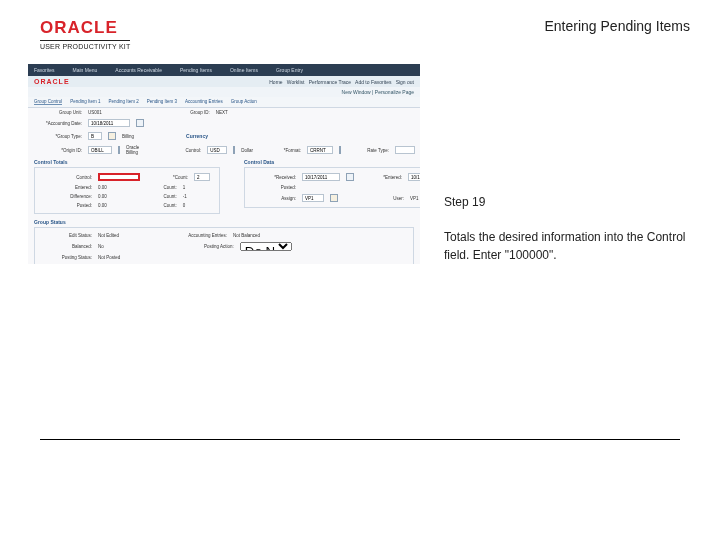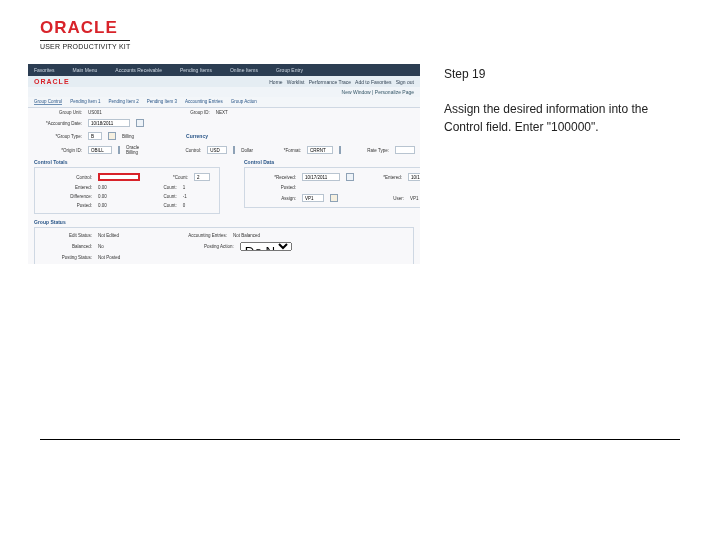--- a/index.html
+++ b/index.html
@@ -5,21 +5,21 @@
   * { margin: 0; padding: 0; box-sizing: border-box; }
   body { width: 720px; height: 540px; background: #fff; font-family: Arial, sans-serif; font-size: 10px; position: relative; overflow: hidden; }
 
   
   .topbar { display: flex; justify-content: space-between; align-items: flex-start; padding: 18px 30px 4px 40px; }
   .logo-wrap { }
   .logo-text { color: #d8232a; font-weight: bold; font-size: 17px; letter-spacing: 1px; }
   .logo-sub { font-size: 7px; color: #222; letter-spacing: 0.2px; margin-top: 2px; border-top: 1px solid #222; padding-top: 2px; }
   .title-right { font-size: 14px; color: #222; font-weight: normal; }
 
-  .content { display: flex; padding: 10px 30px 0 28px; gap: 24px; }
+  .content { display: flex; padding: 10px 30px 0 28px; gap: 24px; align-items: flex-end; }
   .screenshot { width: 392px; height: 200px; border: 0; background: #f8f8fa; font-size: 5px; color: #333; position: relative; overflow: hidden; }
   .screenshot .hdr-dark { background: #2b3d52; color: #cfd8e3; padding: 3px 6px; display: flex; justify-content: space-between; }
   .screenshot .hdr-tabs { display: flex; gap: 18px; }
   .screenshot .hdr-tabs span { color: #cfd8e3; }
   .screenshot .ora-row { display: flex; align-items: center; justify-content: space-between; padding: 2px 6px; background: #e5edf3; }
   .screenshot .ora-logo { color: #d8232a; font-weight: bold; font-size: 7px; letter-spacing: 1px; }
   .screenshot .ora-bc { color: #345; }
   .screenshot .subrow { background: #f0f4f8; padding: 2px 6px; display: flex; justify-content: flex-end; color: #356; }
   .screenshot .tabs-row { background: #f3f6f9; padding: 2px 6px; display: flex; gap: 8px; border-bottom: 1px solid #cfd8e3; }
   .screenshot .tabs-row span { color: #2a5688; font-size: 4.5px; }
@@ -44,20 +44,21 @@
   .thin-rule { position: absolute; left: 40px; right: 40px; bottom: 100px; border-top: 1px solid #000; }
 </style>
 </head>
 <body>
 
 <div class="topbar">
   <div class="logo-wrap">
     <div class="logo-text">ORACLE</div>
     <div class="logo-sub">USER PRODUCTIVITY KIT</div>
   </div>
+  <div class="title-right">Entering Pending Items</div>
 </div>
 
 <div class="content">
 
   <div class="screenshot">
 
     <div class="hdr-dark">
       <div class="hdr-tabs">
         <span>Favorites</span>
         <span>Main Menu</span>
@@ -203,19 +204,19 @@
         <span class="lbl">Posting Status:</span>
         <span>Not Posted</span>
       </div>
     </div>
 
   </div>
 
   <div class="instr">
     <div class="step">Step 19</div>
     <div>
-      <span>Assign the desired information into the </span><b>Control</b><span> field. Enter "</span><b>100000</b><span>".</span>
+      <span>Totals the desired information into the </span><b>Control</b><span> field. Enter "</span><b>100000</b><span>".</span>
     </div>
   </div>
 
 </div>
 
 <div class="thin-rule"></div>
 
 </body></html>

